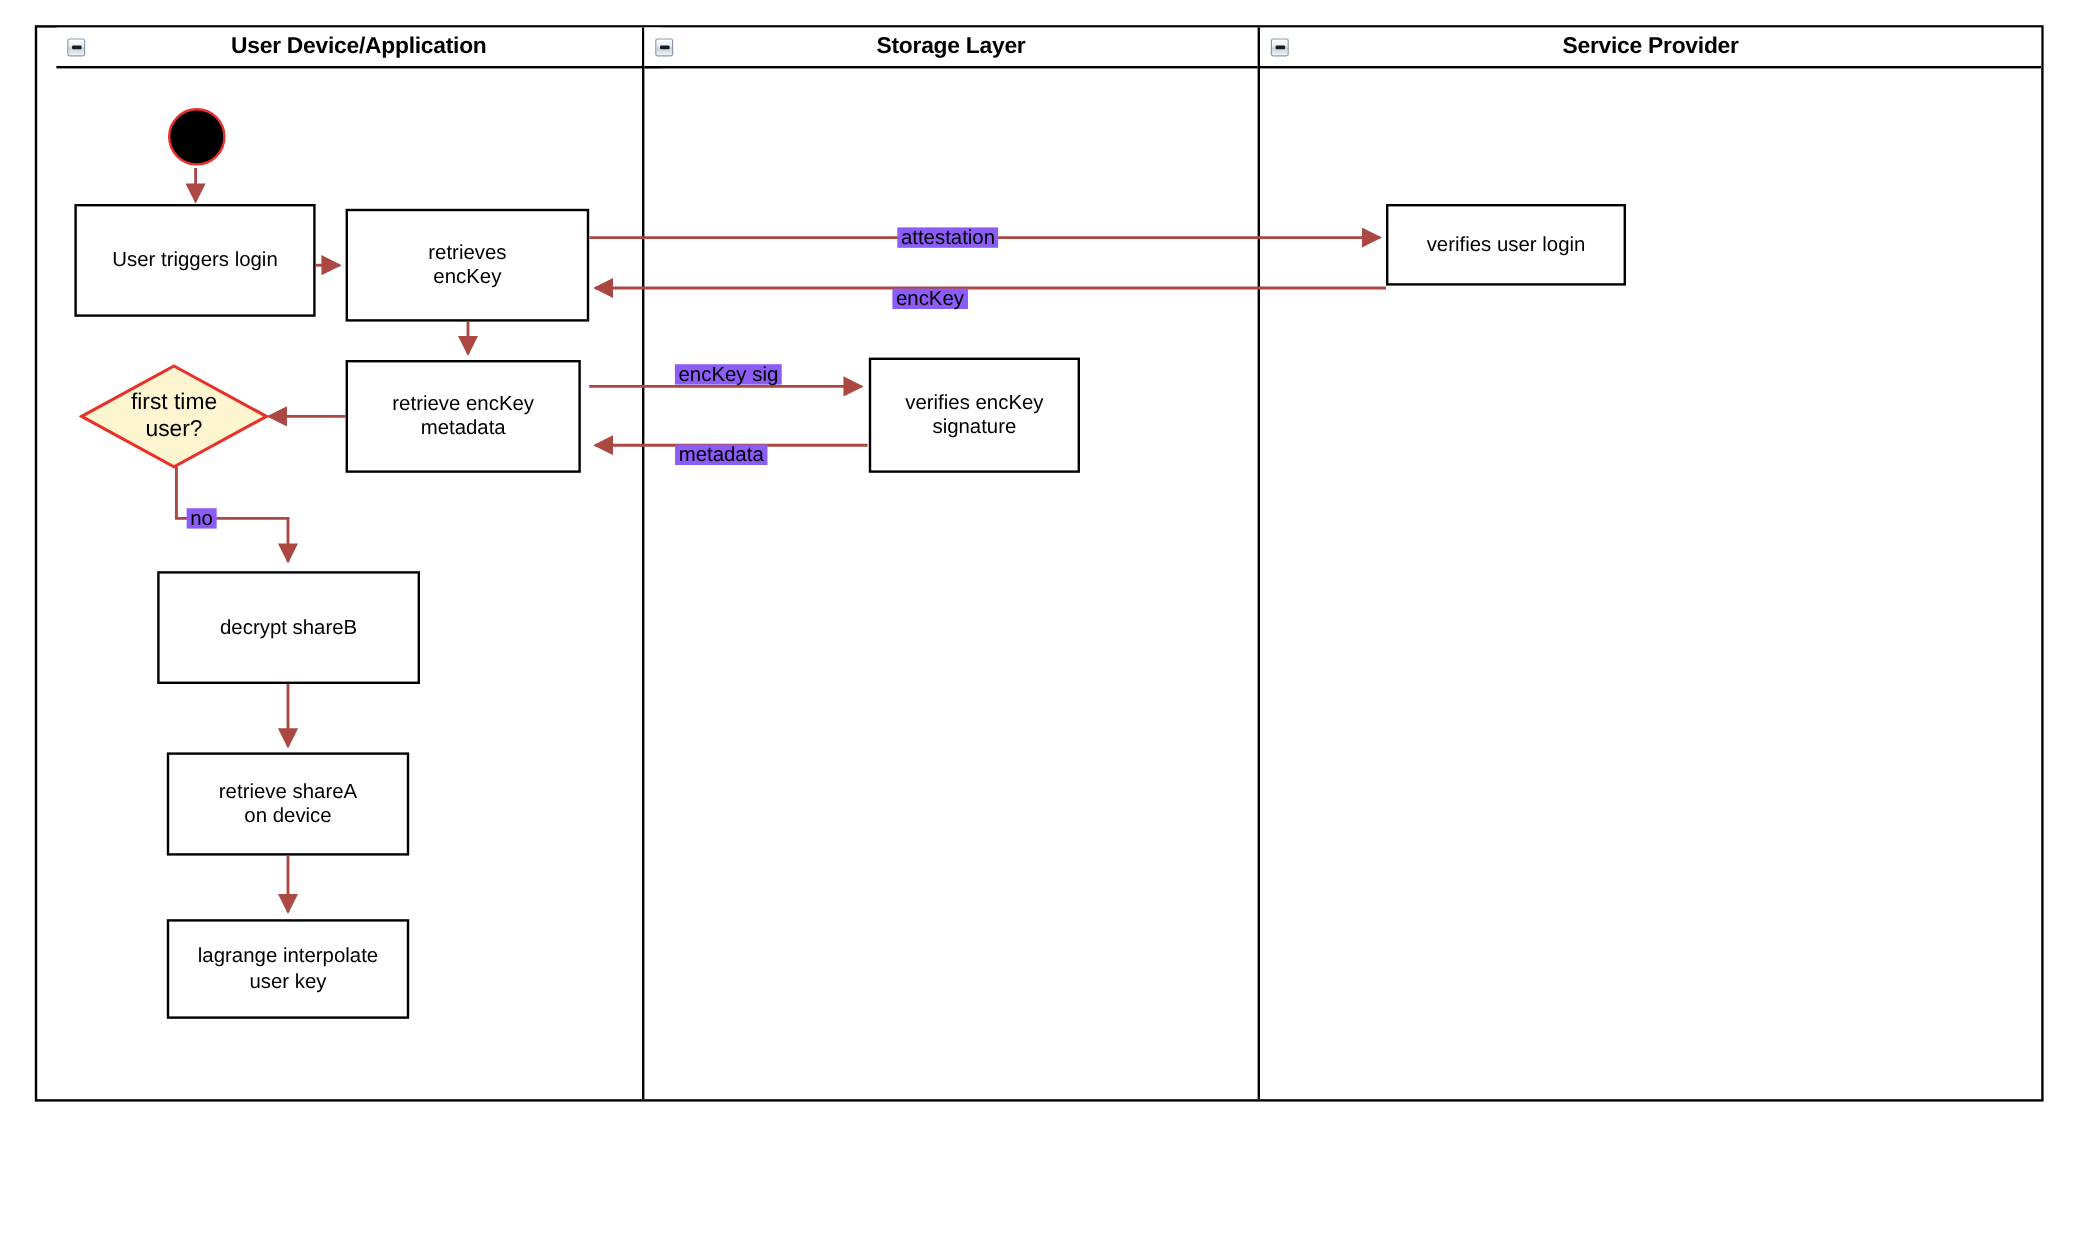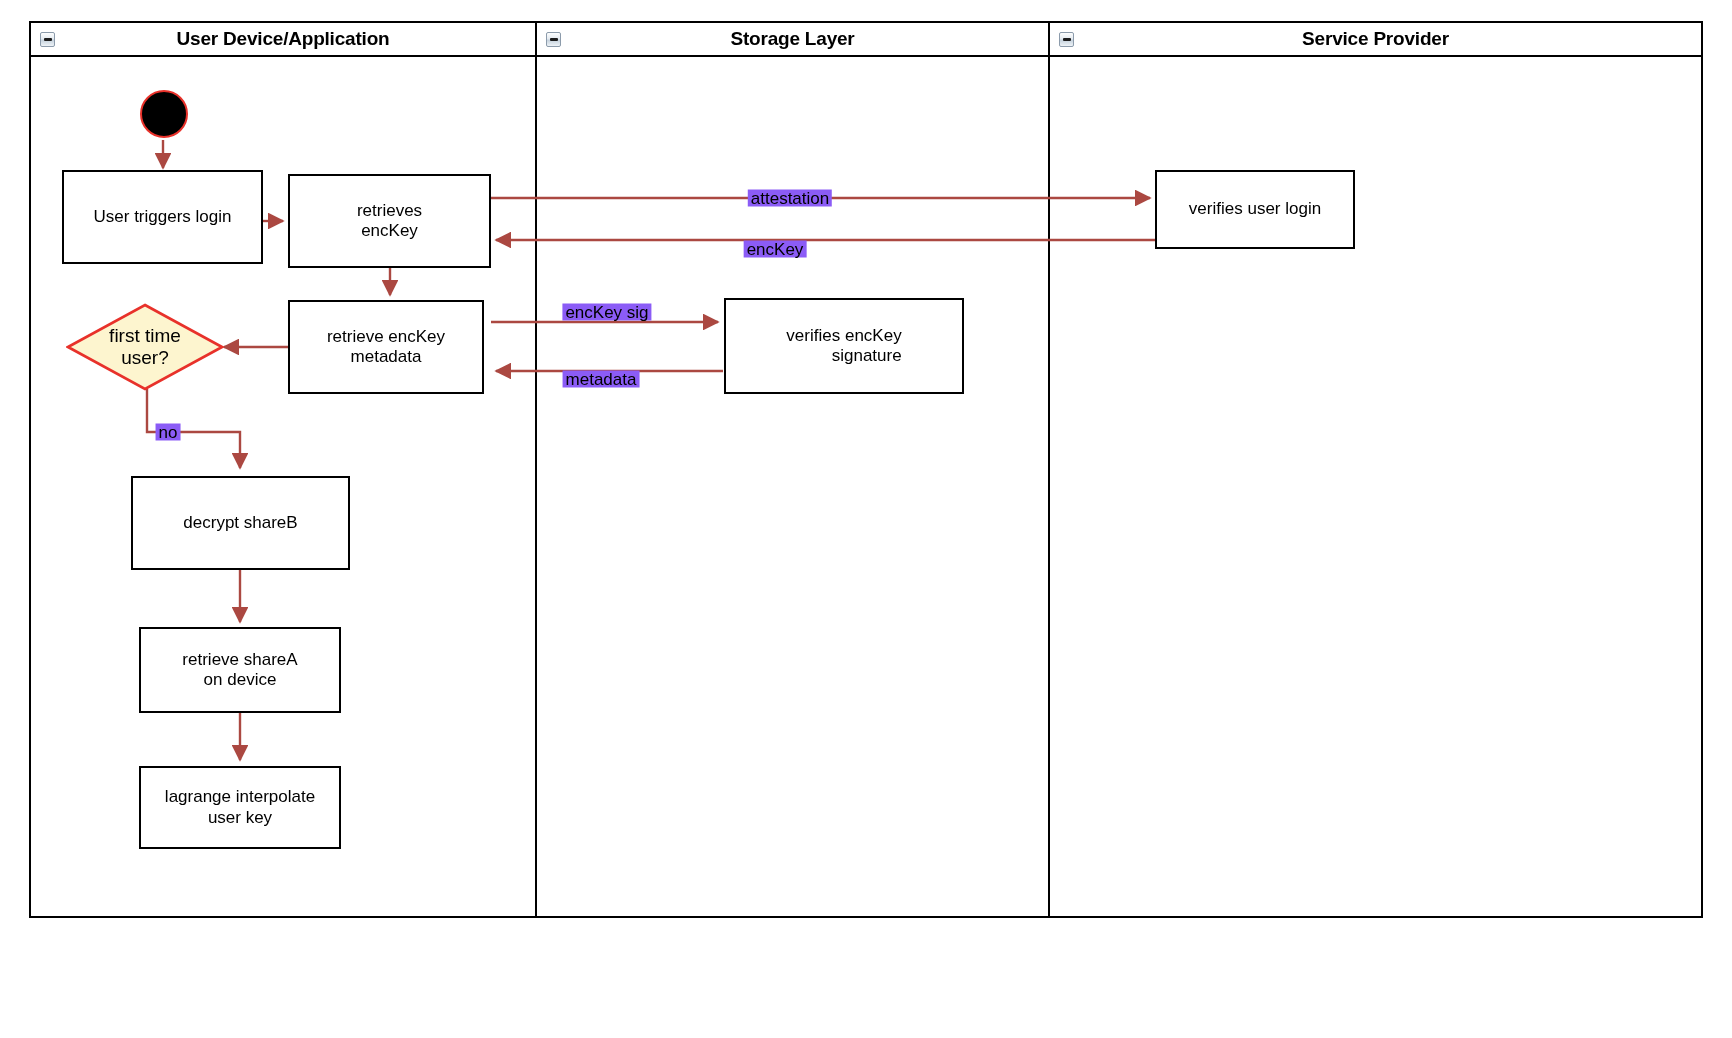--- a/index.html
+++ b/index.html
@@ -138,21 +138,21 @@
     line-height: 1;
   }
 </style>
 </head>
 <body>
 
 <div id="canvas">
 
   <div class="pool">
 
-    <div class="lane" style="left:0px; width:504px;">
+    <div class="lane" style="left:16px; width:504px;">
       <div class="lane-header">
         <span class="collapse-icon"></span>
         <span class="lane-title">User Device/Application</span>
       </div>
     </div>
 
     <div class="lane" style="left:504px; width:513px;">
       <div class="lane-header">
         <span class="collapse-icon"></span>
         <span class="lane-title">Storage Layer</span>
@@ -225,18 +225,18 @@
   </div>
 
   <div class="node" style="left:131px; top:476px; width:219px; height:94px;">decrypt shareB</div>
 
   <div class="node" style="left:139px; top:627px; width:202px; height:86px;">retrieve shareA
 on device</div>
 
   <div class="node" style="left:139px; top:766px; width:202px; height:83px;">lagrange interpolate
 user key</div>
 
-  <div class="node" style="left:724px; top:298px; width:240px; height:96px;text-align:right;">verifies encKey
+  <div class="node" style="left:724px; top:298px; width:176px; height:96px;">verifies encKey
 signature</div>
 
-  <div class="node" style="left:1155px; top:170px; width:200px; height:79px;">verifies user login</div>
+  <div class="node" style="left:1155px; top:170px; width:200px; height:68px;">verifies user login</div>
 
 </div>
 
 </body></html>

